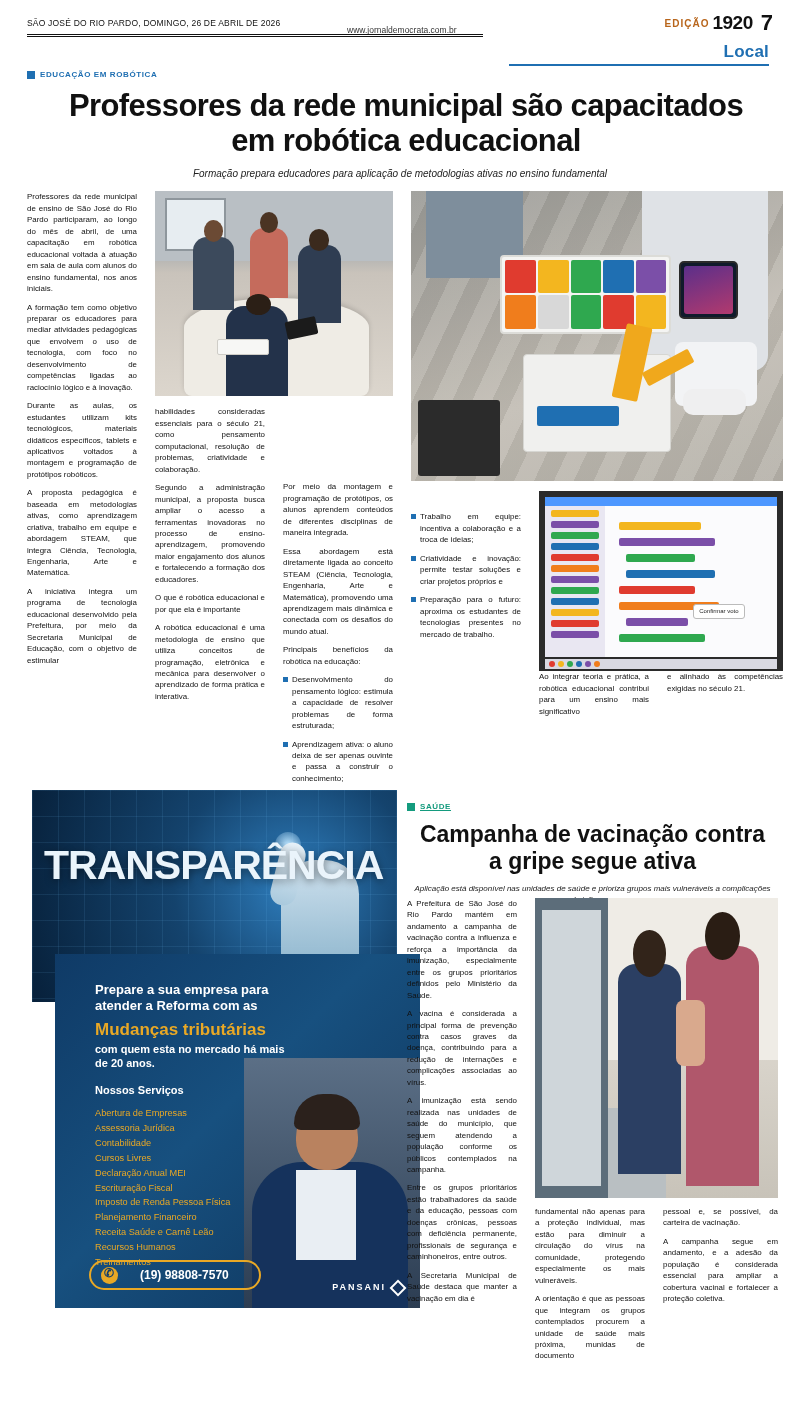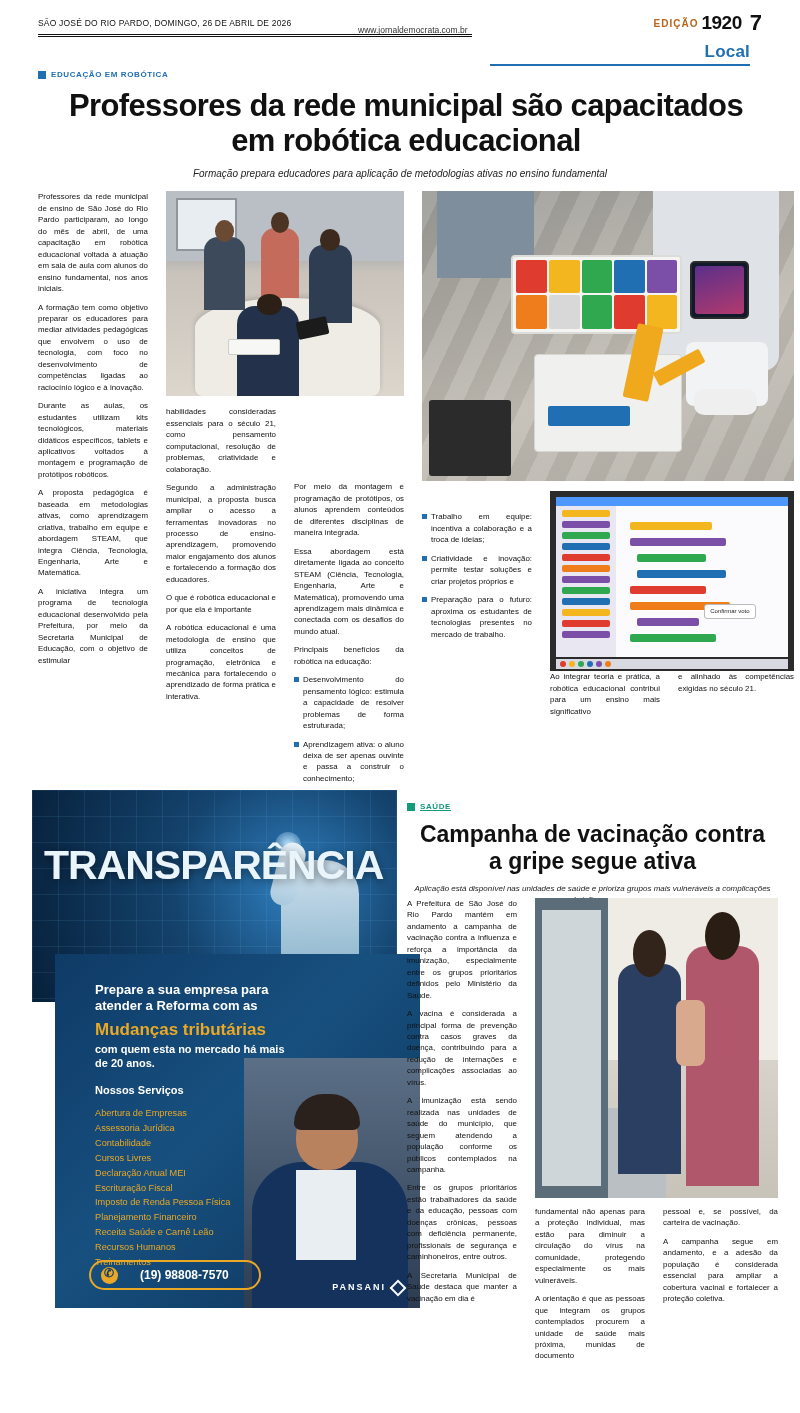--- a/index.html
+++ b/index.html
@@ -5,33 +5,33 @@
   * { box-sizing: border-box; }
   html, body { margin:0; padding:0; }
   body {
     width: 800px; height: 1413px;
     background: #ffffff;
     font-family: "Liberation Sans", sans-serif;
     color: #111;
     position: relative;
     overflow: hidden;
   }
-  .page { position:relative; width:800px; height:1413px; padding: 0 38px; }
+  .page { position:relative; width:800px; height:1413px; padding: 0 27px; }
 
   
   .masthead { position:relative; height:58px; }
   .mh-left { position:absolute; left:0; top:18px; font-size:8.5px; letter-spacing:.2px; color:#111; font-weight:400; }
   .mh-site { position:absolute; left:320px; top:25px; font-size:8.5px; color:#333; }
   .mh-rule { position:absolute; left:0; right:0; top:34px; height:1px; background:#111; }
   .mh-rule2 { position:absolute; left:0; right:0; top:36px; height:1px; background:#111; }
   .mh-right { position:absolute; right:0; top:10px; text-align:right; }
   .mh-edicao { font-size:10px; letter-spacing:1px; color:#b8651b; font-weight:700; display:inline-block; vertical-align:middle;}
   .mh-num { font-size:19px; font-weight:700; color:#111; display:inline-block; vertical-align:middle; margin-left:3px; letter-spacing:-0.5px;}
   .mh-pagenum { font-size:22px; font-weight:700; color:#111; display:inline-block; vertical-align:middle; margin-left:8px; }
-  .mh-local-wrap { position:absolute; right:12px; top:42px; text-align:right; }
+  .mh-local-wrap { position:absolute; right:4px; top:42px; text-align:right; }
   .mh-local { font-size:17px; font-weight:700; color:#1f6fb2; letter-spacing:.2px; }
   .mh-localline { width:260px; height:2px; background:#1f6fb2; margin-left:auto; margin-top:2px; }
   .mh-whiterule { position:absolute; right:0; top:34px; width:290px; height:4px; background:#fff; }
 
   
   .kicker { display:flex; align-items:center; gap:5px; margin-top:12px; }
   .kicker .sq { width:8px; height:8px; background:#1f6fb2; display:inline-block; }
   .kicker .txt { font-size:8px; font-weight:700; color:#1f6fb2; letter-spacing:.6px; }
   .kicker.green .sq { background:#149b7e; }
   .kicker.green .txt { color:#149b7e;text-decoration:underline; }
@@ -207,21 +207,21 @@
       <p>A formação tem como objetivo preparar os educadores para mediar atividades pedagógicas que envolvem o uso de tecnologia, com foco no desenvolvimento de competências ligadas ao raciocínio lógico e à inovação.</p>
       <p>Durante as aulas, os estudantes utilizam kits tecnológicos, materiais didáticos específicos, tablets e aplicativos voltados à montagem e programação de protótipos robóticos.</p>
       <p>A proposta pedagógica é baseada em metodologias ativas, como aprendizagem criativa, trabalho em equipe e abordagem STEAM, que integra Ciência, Tecnologia, Engenharia, Arte e Matemática.</p>
       <p>A iniciativa integra um programa de tecnologia educacional desenvolvido pela Prefeitura, por meio da Secretaria Municipal de Educação, com o objetivo de estimular</p>
     </div>
 
     <div class="a1-c2 col-text">
       <p>habilidades consideradas essenciais para o século 21, como pensamento computacional, resolução de problemas, criatividade e colaboração.</p>
       <p>Segundo a administração municipal, a proposta busca ampliar o acesso a ferramentas inovadoras no processo de ensino-aprendizagem, promovendo maior engajamento dos alunos e fortalecendo a formação dos educadores.</p>
       <p>O que é robótica educacional e por que ela é importante</p>
-      <p>A robótica educacional é uma metodologia de ensino que utiliza conceitos de programação, eletrônica e mecânica para fortalecendo o aprendizado de forma prática e interativa.</p>
+      <p>A robótica educacional é uma metodologia de ensino que utiliza conceitos de programação, eletrônica e mecânica para desenvolver o aprendizado de forma prática e interativa.</p>
     </div>
 
     <div class="a1-c3 col-text">
       <p>Por meio da montagem e programação de protótipos, os alunos aprendem conteúdos de diferentes disciplinas de maneira integrada.</p>
       <p>Essa abordagem está diretamente ligada ao conceito STEAM (Ciência, Tecnologia, Engenharia, Arte e Matemática), promovendo uma aprendizagem mais dinâmica e conectada com os desafios do mundo atual.</p>
       <p>Principais benefícios da robótica na educação:</p>
       <p class="bullet-p">Desenvolvimento do pensamento lógico: estimula a capacidade de resolver problemas de forma estruturada;</p>
       <p class="bullet-p">Aprendizagem ativa: o aluno deixa de ser apenas ouvinte e passa a construir o conhecimento;</p>
     </div>
 

